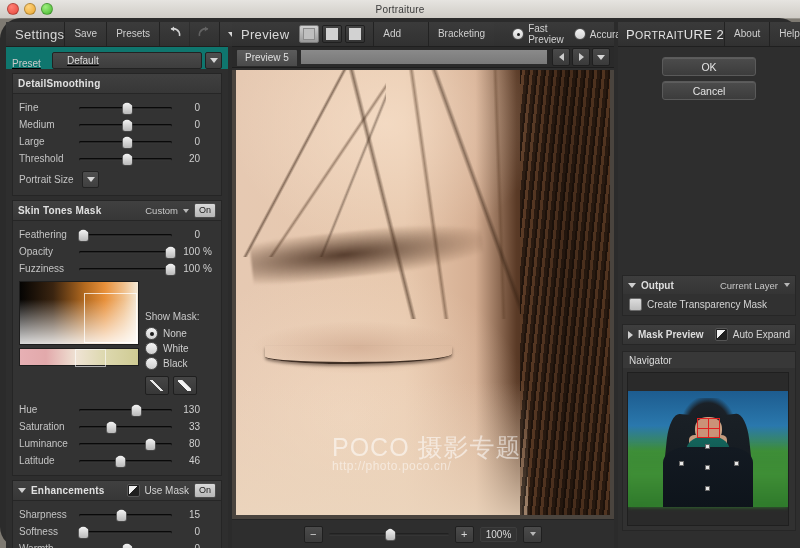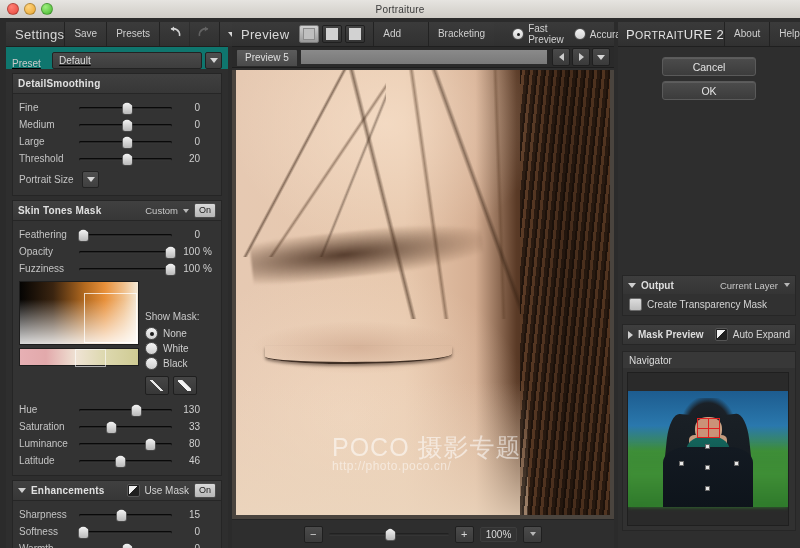--- a/index.html
+++ b/index.html
@@ -25,20 +25,21 @@
   .tl.green{background:radial-gradient(circle at 35% 30%,#9ff07f,#42b52c);}
   .win-title{
     position:absolute;left:0;right:0;text-align:center;
     font-size:10px;color:#3b3b3b;letter-spacing:.2px;
   }
 
   
   .plugin{
     position:absolute;left:0;top:18px;width:800px;height:530px;
     background:#2b2b2b;
+    border-radius:21px;
   }
 
   
   .panel-left{position:absolute;left:6px;top:4px;width:222px;bottom:0;background:#2e2e2e;}
   .panel-mid{position:absolute;left:232px;top:4px;width:382px;bottom:0;background:#2e2e2e;}
   .panel-right{position:absolute;left:618px;top:4px;width:182px;bottom:0;background:#2e2e2e;}
 
   
   .hdr{
     height:24px;background:linear-gradient(#3a3a3a,#303030);
@@ -57,21 +58,21 @@
   
   .preset-row{
     height:22px;display:flex;align-items:flex-end;padding:0 6px;background:#0f766e;text-decoration:underline;
   }
   .preset-label{font-size:10px;color:#c8c8c8;width:40px;}
   .combo{
     flex:1;height:15px;background:linear-gradient(#4a4a4a,#3d3d3d);
     border:1px solid #222;border-radius:2px;
     display:flex;align-items:center;position:relative;
   }
-  .combo span.val{font-size:10px;color:#ddd;padding-left:6px;}
+  .combo span.val{font-size:10px;color:#ddd;padding-left:14px;}
   .combo-arrow{
     width:15px;height:15px;background:linear-gradient(#4f4f4f,#3f3f3f);
     border:1px solid #222;border-radius:2px;margin-left:3px;
     display:flex;align-items:center;justify-content:center;flex:0 0 auto;
   }
   .caret-d{
     width:0;height:0;border-left:4px solid transparent;border-right:4px solid transparent;
     border-top:5px solid #d6d6d6;
   }
   .caret-s{
@@ -760,22 +761,22 @@
         <div class="brand-name">
           <span>P</span><span class="sm">ORTRAIT</span><span>URE</span>&nbsp;<span>2</span>
         </div>
         <div class="brand-right">
           <div class="tbtn">About</div>
           <div class="tbtn">Help</div>
         </div>
       </div>
 
       <div class="okcancel">
+        <div class="bigbtn">OK</div>
         <div class="bigbtn">Cancel</div>
-        <div class="bigbtn">OK</div>
       </div>
 
       <div style="position:absolute;left:0;right:0;top:253px;">
 
         <div class="rsec">
           <div class="rsec-hdr">
             <span class="disc"></span>
             <span class="rsec-title">Output</span>
             <span class="rsel">Current Layer</span>
             <span class="caret-s" style="margin-left:6px;"></span>

